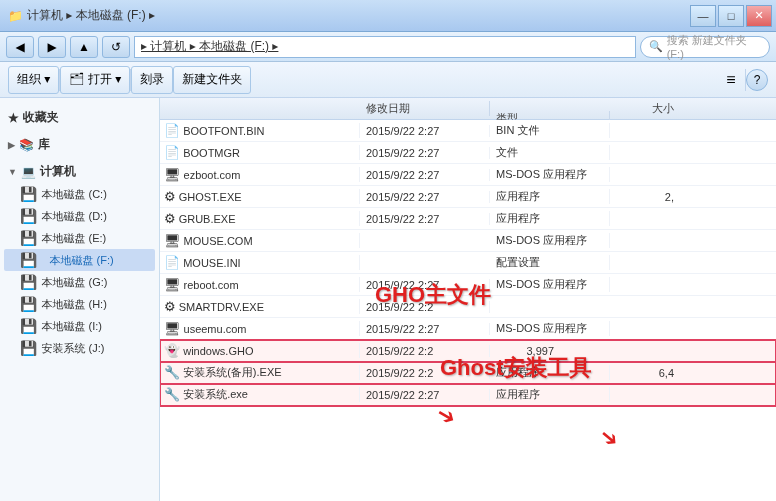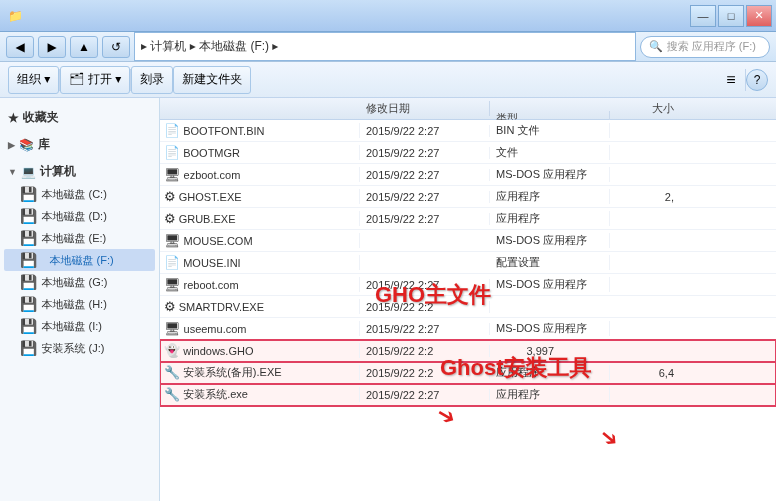--- a/index.html
+++ b/index.html
@@ -65,28 +65,29 @@
       border: 1px solid #90b8e0;
       border-radius: 3px;
       display: flex;
       align-items: center;
       justify-content: center;
       cursor: pointer;
       font-size: 12px;
     }
     .address-field {
       flex: 1;
-      height: 29px;
+      height: 22px;
       background: #fff;
       border: 1px solid #90b8e0;
       padding: 0 6px;
       display: flex;
       align-items: center;
       font-size: 12px;
       color: #333;
+      text-decoration: underline;
     }
     .search-box {
       width: 130px;
       height: 22px;
       background: #fff;
       border: 1px solid #90b8e0;
       border-radius: 11px;
       padding: 0 8px;
       display: flex;
       align-items: center;
@@ -272,39 +273,40 @@
     .sidebar::-webkit-scrollbar-thumb { background: #b0c8e0; border-radius: 3px; }
   </style>
 </head>
 <body>
 
 <div style="position: relative; width: 776px; height: 501px; overflow: hidden;">
 
   <div class="title-bar">
     <div class="title-bar-left">
       <span>📁</span>
+      <span>计算机 ▸ 本地磁盘 (F:) ▸</span>
     </div>
     <div class="title-bar-controls">
       <div class="title-btn">—</div>
       <div class="title-btn">□</div>
       <div class="title-btn close">✕</div>
     </div>
   </div>
 
   <div class="address-bar">
     <div class="nav-btn">◀</div>
     <div class="nav-btn">▶</div>
     <div class="nav-btn">▲</div>
     <div class="nav-btn">↺</div>
     <div class="address-field">
       <span> ▸ 计算机 ▸ 本地磁盘 (F:) ▸</span>
     </div>
     <div class="search-box">
       <span>🔍</span>
-      <span style="color:#999;font-size:11px;">搜索 应用程序 (F:)</span>
+      <span style="color:#999;font-size:11px;">搜索 新建文件夹 (F:)</span>
     </div>
   </div>
 
   <div class="toolbar">
     <div class="toolbar-btn">
       <span>组织 ▾</span>
     </div>
     <div class="toolbar-separator"></div>
     <div class="toolbar-btn">
       <span>🗂 打开 ▾</span>

